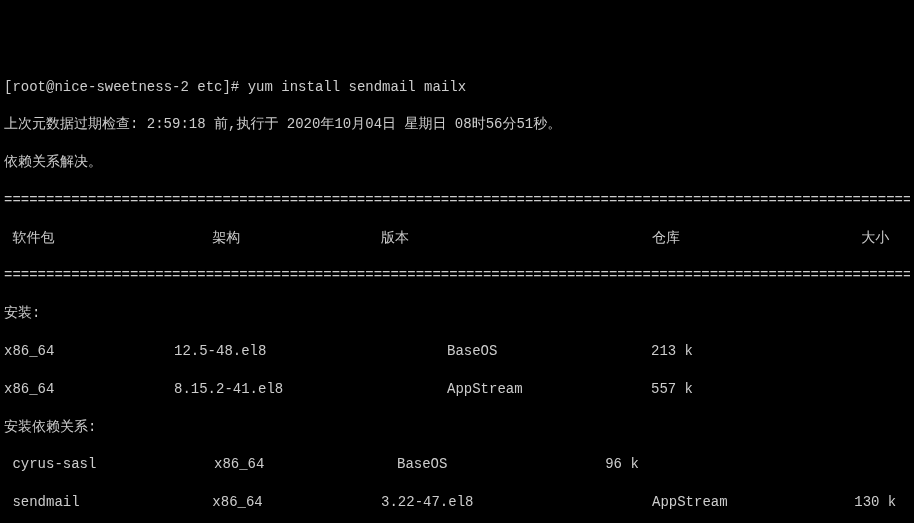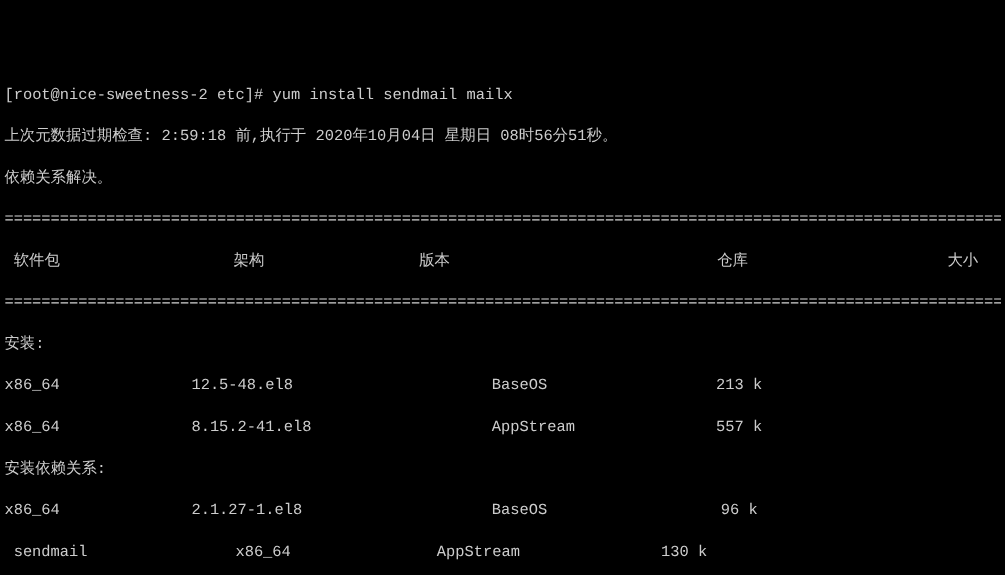--- a/index.html
+++ b/index.html
@@ -34,22 +34,22 @@
 <span class="line"><span class="prompt-brackets">[</span><span class="hostname">root@nice-sweetness-2 etc</span><span class="prompt-brackets">]# </span><span>yum install sendmail mailx</span></span>
 <span class="line">上次元数据过期检查: 2:59:18 前,执行于 2020年10月04日 星期日 08时56分51秒。</span>
 <span class="line">依赖关系解决。</span>
 <span class="line divider">================================================================================================================</span>
 <div class="table-row"><span class="col-pkg"> 软件包</span><span class="col-arch">架构</span><span class="col-version">版本</span><span class="col-repo">仓库</span><span class="col-size">大小</span></div>
 <span class="line divider">================================================================================================================</span>
 <span class="line">安装:</span>
 <div class="table-row"><span class="col-arch">x86_64</span><span class="col-version">12.5-48.el8</span><span class="col-repo">BaseOS</span><span class="col-size">213 k</span></div>
 <div class="table-row"><span class="col-arch">x86_64</span><span class="col-version">8.15.2-41.el8</span><span class="col-repo">AppStream</span><span class="col-size">557 k</span></div>
 <span class="line">安装依赖关系:</span>
-<div class="table-row"><span class="col-arch">x86_64</span><span class="col-version">2.1.27-1.el8</span><span class="col-repo">BaseOS</span><span class="col-size">96 k</span></div>
-<div class="table-row"><span class="col-pkg"> sendmail</span><span class="col-arch">x86_64</span><span class="col-repo">AppStream</span><span class="col-size">130 k</span></div>
+<div class="table-row"><span class="col-pkg"> cyrus-sasl</span><span class="col-arch">x86_64</span><span class="col-repo">BaseOS</span><span class="col-size">96 k</span></div>
+<div class="table-row"><span class="col-pkg"> sendmail</span><span class="col-arch">x86_64</span><span class="col-version">3.22-47.el8</span><span class="col-repo">AppStream</span><span class="col-size">130 k</span></div>
 
 
 
 
 
 
 
 
 
 

